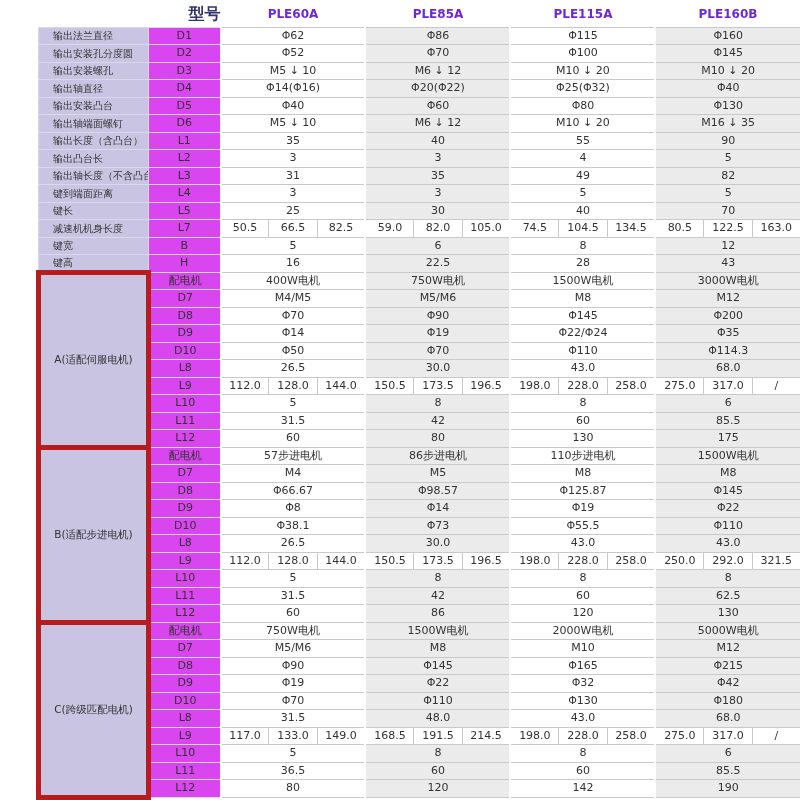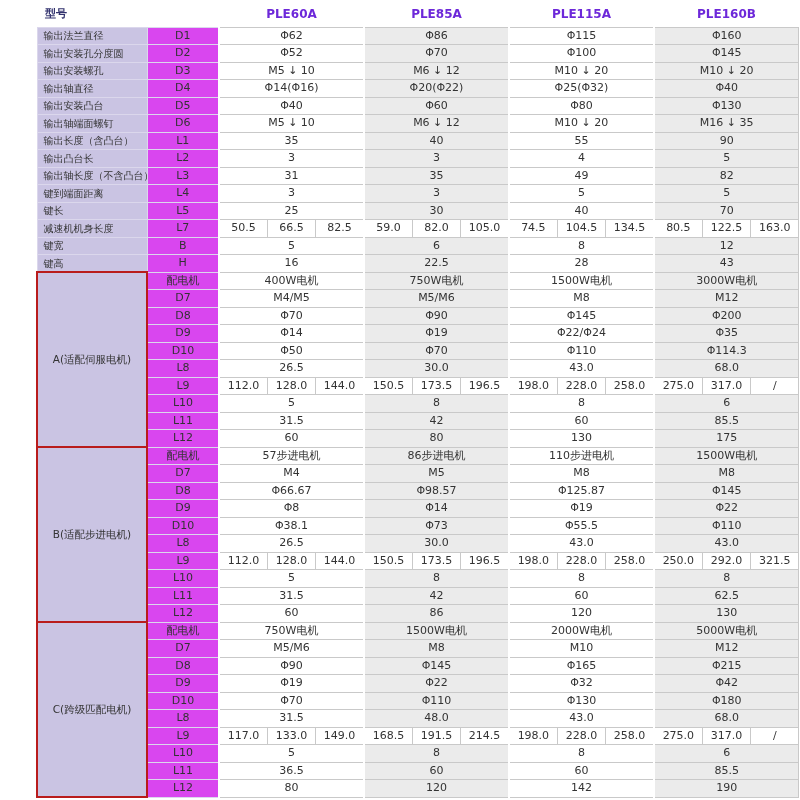--- a/index.html
+++ b/index.html
@@ -7,28 +7,28 @@
     font-family:"DejaVu Sans", sans-serif; overflow:hidden; position:relative; }
   table { position:absolute; left:36px; top:2px; width:762px;
     border-collapse:collapse; table-layout:fixed; }
   col.c-lab { width:110px; }
   col.c-code { width:72px; }
   col.c-sub { width:48.33px; }
   tr { height:17.5px; }
   tr.hdr { height:25px; }
   td { padding:0; text-align:center; font-size:11px; color:#333;
     overflow:hidden; white-space:nowrap; line-height:1.1; }
-  td.corner { text-align:left; padding-left:8px; font-weight:bold;
-    font-size:11px; color:#32326e; background:#fff; }
+  td.corner { text-align:right; padding-left:8px; font-weight:bold;
+    font-size:16px; color:#32326e; background:#fff; }
   td.model { font-weight:bold; font-size:12px; color:#6d28d9; background:#fff; }
   tr.hdr td { border:none; }
   td.plab { background:#cac4e3; border:1px solid #dbd7ec; text-align:left;
-    padding-left:6px; font-size:10px; }
+    padding-left:14px; font-size:10px; }
   td.pcode { background:#d946ef; border:1px solid #dbd7ec; font-size:11px; }
-  td.sec { background:#cac4e3; border:2px solid #b91c1c; font-size:10.5px; }
+  td.sec { background:#cac4e3; border:5px solid #b91c1c; font-size:10.5px; }
   td.val { background:#ffffff; border:1px solid #c9c9c9; }
   td.val.shade { background:#ebebeb; }
   td.val.g { border-left:2px solid #ffffff; }
 </style>
 </head>
 <body>
 
 <table id="spec-table">
     <colgroup>
       <col class="c-lab">

